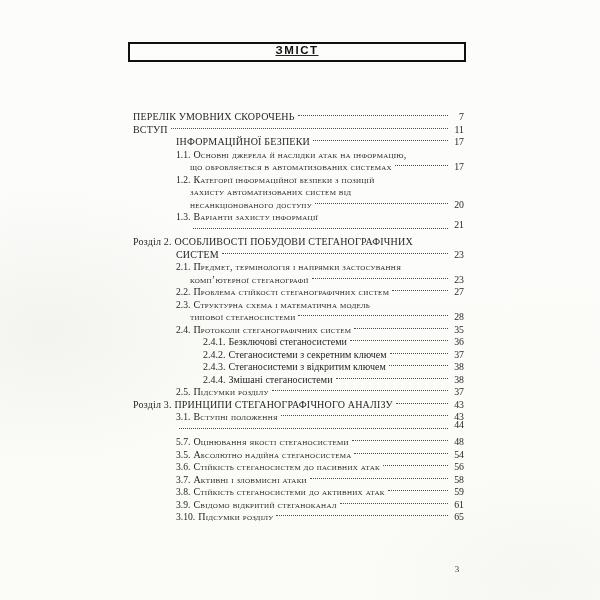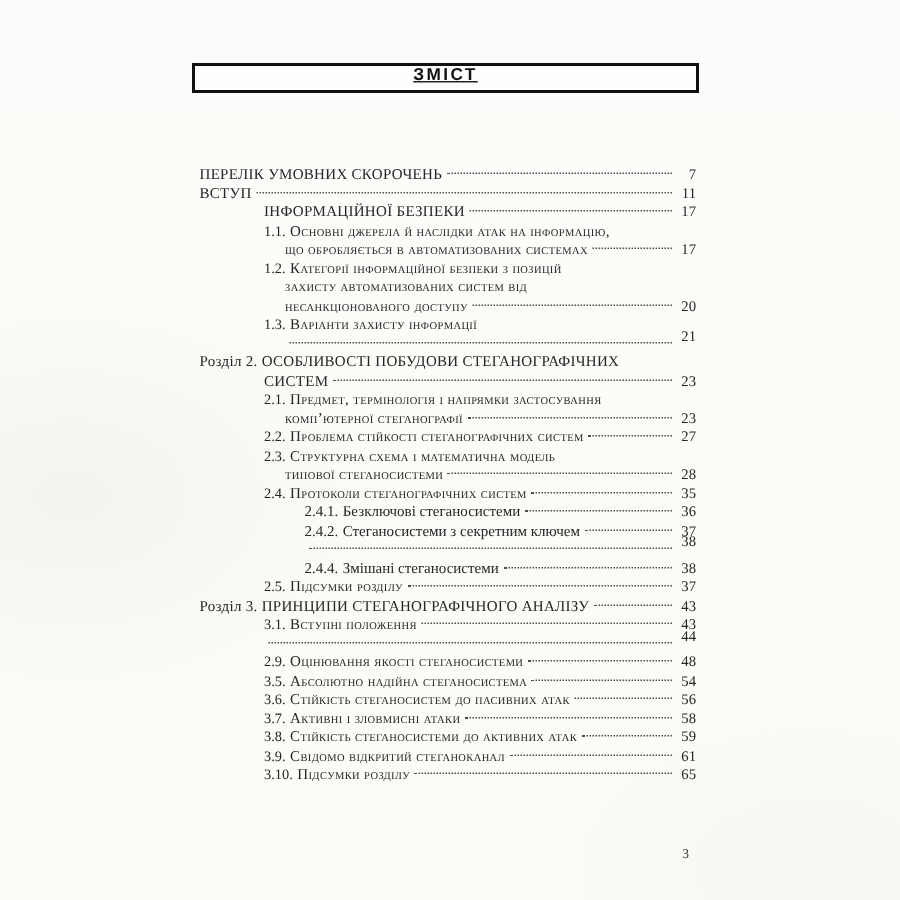--- a/index.html
+++ b/index.html
@@ -144,20 +144,21 @@
         <span class="txt"><span class="num">2.4.1.</span><span class="label">Безключові стеганосистеми</span></span>
         <span class="leader"></span>
         <span class="pg">36</span>
       </div>
       <div class="row k-subsection ind3">
         <span class="txt"><span class="num">2.4.2.</span><span class="label">Стеганосистеми з секретним ключем</span></span>
         <span class="leader"></span>
         <span class="pg">37</span>
       </div>
       <div class="row k-subsection ind3">
+        <span class="txt"><span class="num">2.4.3.</span><span class="label">Стеганосистеми з відкритим ключем</span></span>
         <span class="leader"></span>
         <span class="pg">38</span>
       </div>
       <div class="row k-subsection ind3">
         <span class="txt"><span class="num">2.4.4.</span><span class="label">Змішані стеганосистеми</span></span>
         <span class="leader"></span>
         <span class="pg">38</span>
       </div>
       <div class="row k-section ind1">
         <span class="txt"><span class="num">2.5.</span><span class="label">Підсумки розділу</span></span>
@@ -172,21 +173,21 @@
       <div class="row k-section ind1">
         <span class="txt"><span class="num">3.1.</span><span class="label">Вступні положення</span></span>
         <span class="leader"></span>
         <span class="pg">43</span>
       </div>
       <div class="row k-section ind1">
         <span class="leader"></span>
         <span class="pg">44</span>
       </div>
       <div class="row k-section ind1">
-        <span class="txt"><span class="num">2.9.</span><span class="label">Оцінювання якості стеганосистеми</span></span>
+        <span class="txt"><span class="num">5.7.</span><span class="label">Оцінювання якості стеганосистеми</span></span>
         <span class="leader"></span>
         <span class="pg">48</span>
       </div>
       <div class="row k-section ind1">
         <span class="txt"><span class="num">3.5.</span><span class="label">Абсолютно надійна стеганосистема</span></span>
         <span class="leader"></span>
         <span class="pg">54</span>
       </div>
       <div class="row k-section ind1">
         <span class="txt"><span class="num">3.6.</span><span class="label">Стійкість стеганосистем до пасивних атак</span></span>

